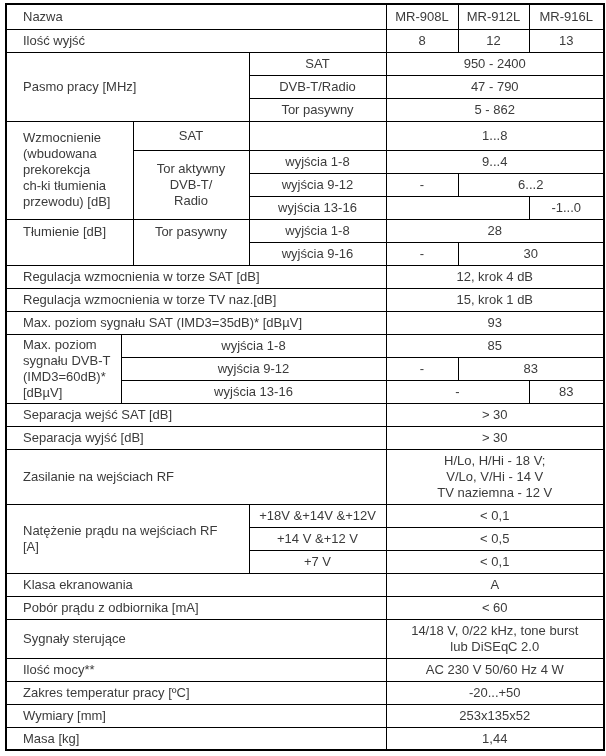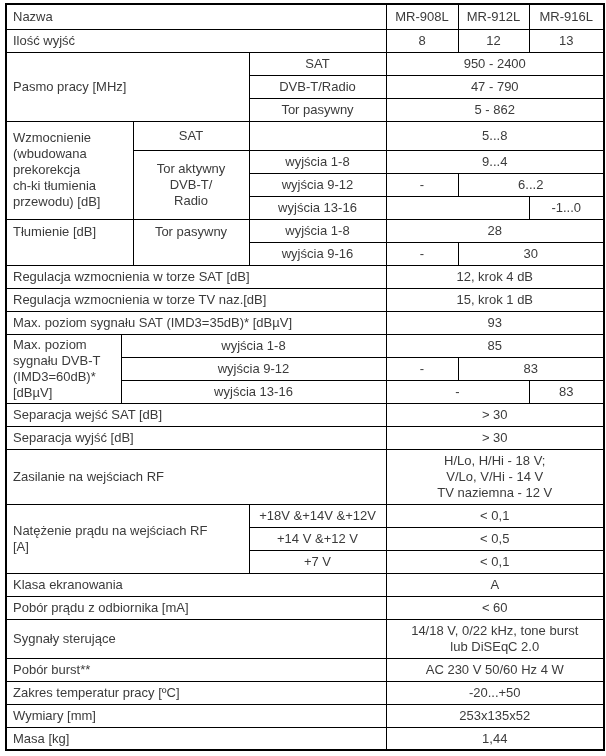--- a/index.html
+++ b/index.html
@@ -23,21 +23,21 @@
     padding: 1px 4px;
     text-align: center;
     vertical-align: middle;
     overflow: hidden;
   }
   tr { height: 23px; }
   tr.h-r1  { height: 25px; }
   tr.h-sat { height: 29px; }
   tr.h-zas { height: 55px; }
   tr.h-syg { height: 39px; }
-  td.lbl { text-align: left; padding-left: 6px; }
+  td.lbl { text-align: left; padding-left: 16px; }
   td.pre { white-space: pre-line; line-height: 16px; }
   td.vtop { vertical-align: top; padding-top: 4px; }
 </style>
 </head>
 <body>
 
 <table class="spec">
   <colgroup>
     <col style="width:115px">
       <col style="width:12px">
@@ -78,21 +78,21 @@
   </tr>
 
   <tr class="h-sat">
     <td colspan="2" rowspan="4" class="lbl pre">Wzmocnienie
 (wbudowana
 prekorekcja
 ch-ki tłumienia
 przewodu) [dB]</td>
     <td>SAT</td>
     <td></td>
-    <td colspan="3">5...8</td>
+    <td colspan="3">1...8</td>
   </tr>
   <tr>
     <td rowspan="3" class="pre">Tor aktywny
 DVB-T/
 Radio</td>
     <td>wyjścia 1-8</td>
     <td colspan="3">9...4</td>
   </tr>
   <tr>
     <td>wyjścia 9-12</td>
@@ -192,21 +192,21 @@
     <td colspan="3">&lt; 60</td>
   </tr>
 
   <tr class="h-syg">
     <td colspan="4" class="lbl">Sygnały sterujące</td>
     <td colspan="3" class="pre">14/18 V, 0/22 kHz, tone burst
 lub DiSEqC 2.0</td>
   </tr>
 
   <tr>
-    <td colspan="4" class="lbl">Pobór burst**</td>
+    <td colspan="4" class="lbl">Ilość mocy**</td>
     <td colspan="3">AC 230 V 50/60 Hz 4 W</td>
   </tr>
 
   <tr>
     <td colspan="4" class="lbl">Zakres temperatur pracy [ºC]</td>
     <td colspan="3">-20...+50</td>
   </tr>
 
   <tr>
     <td colspan="4" class="lbl">Wymiary [mm]</td>

